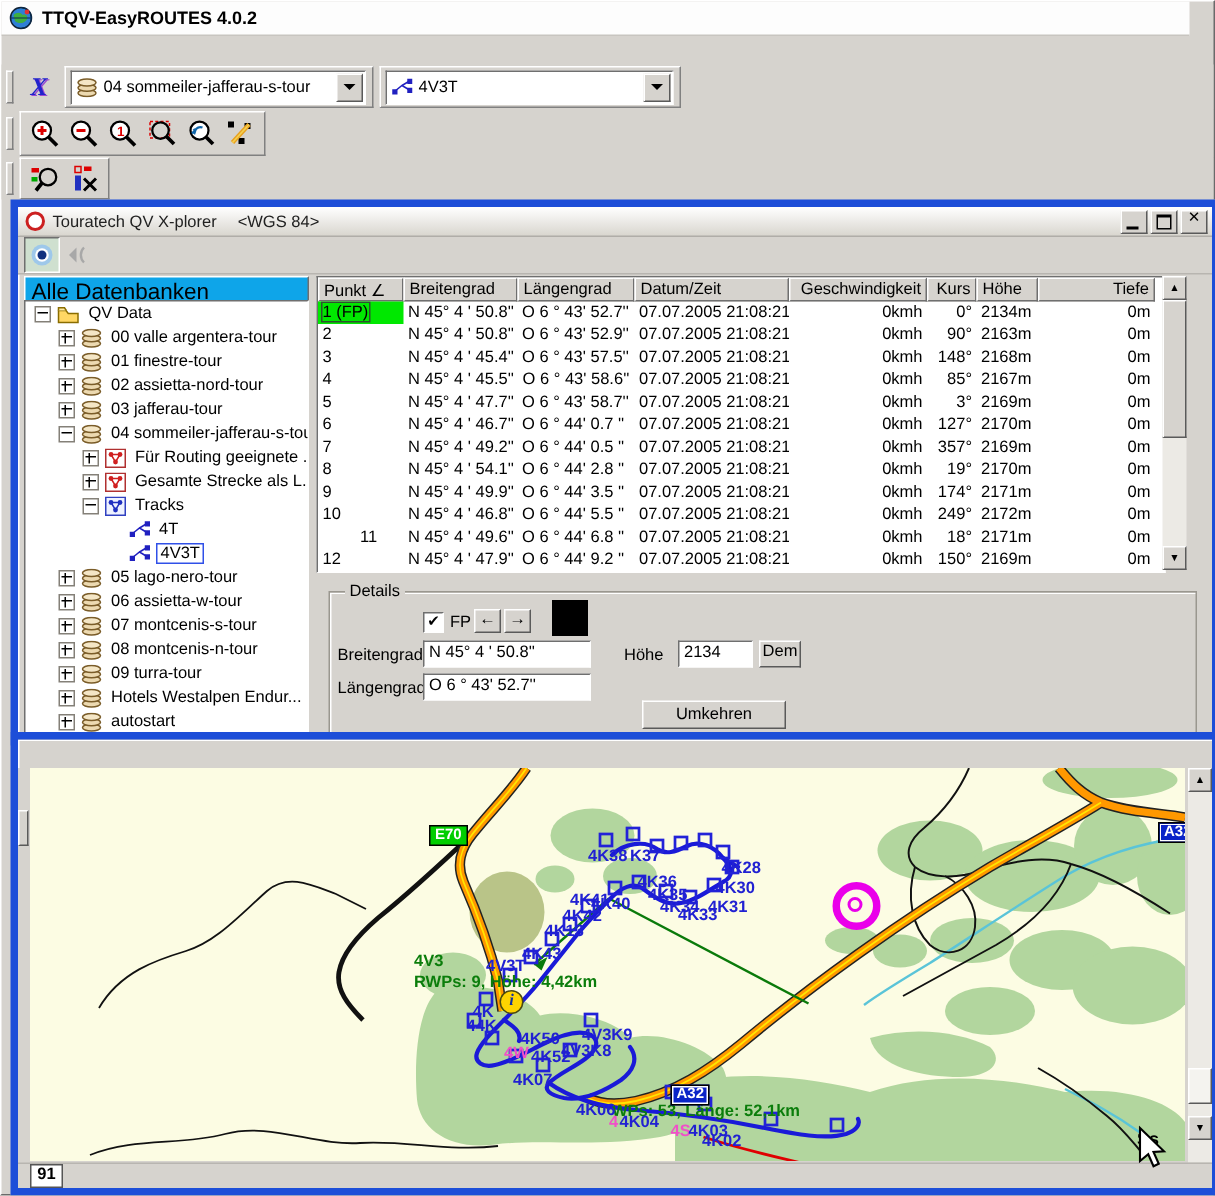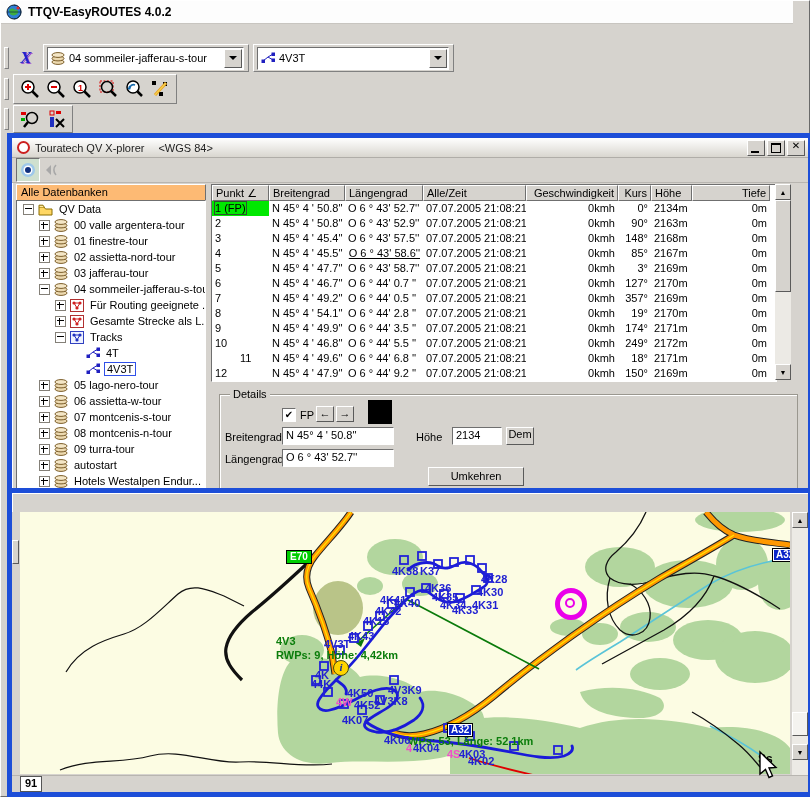--- a/index.html
+++ b/index.html
@@ -36,22 +36,22 @@
   .wtitle .t{font-size:11px;color:#222;}
   .wtitle .d{margin-left:14px;color:#222;}
   .wbtns{margin-left:auto;display:flex;gap:2px;}
   .wbtn{width:16px;height:14px;background:#d6d3ce;border:1px solid;border-color:#fff #5a5a5a #5a5a5a #fff;
         position:relative;}
   .wbtn.min::after{content:"";position:absolute;left:3px;right:5px;bottom:2px;height:2px;background:#000;}
   .wbtn.max::after{content:"";position:absolute;left:3px;top:2px;width:8px;height:7px;border:1px solid #000;border-top-width:2px;}
   .wbtn.cls::after{content:"✕";position:absolute;left:0;right:0;top:-1px;text-align:center;font-size:10px;font-weight:bold;}
   
   .xtools{height:24px;display:flex;align-items:center;padding-left:4px;background:#d6d3ce;border-bottom:1px solid #b8b5b0;}
-  .panel-header{height:16px;background:#fdba74;border:1px solid;border-color:#fff #6f6f6f #6f6f6f #fff;
-                padding:1px 4px;font-size:11px;}
+  .panel-header{height:16px;background:#0ea5e9;border:1px solid;border-color:#fff #6f6f6f #6f6f6f #fff;
+                padding:1px 4px;font-size:15px;}
   .leftpanel{position:absolute;left:4px;top:2px;width:190px;bottom:2px;}
   .treebox{position:absolute;left:0;top:16px;right:0;bottom:0;background:#fff;border:1px solid;
            border-color:#6f6f6f #ffffff #ffffff #6f6f6f;overflow:hidden;}
   .tree-row{height:16px;display:flex;align-items:center;white-space:nowrap;}
   .exp{width:9px;height:9px;background:#fff;border:1px solid #848078;position:relative;flex:0 0 auto;margin-right:4px;}
   .exp::before{content:"";position:absolute;left:1px;right:1px;top:3px;height:1px;background:#000;}
   .exp.plus::after{content:"";position:absolute;top:1px;bottom:1px;left:3px;width:1px;background:#000;}
   .exp.none{visibility:hidden;}
   .tree-row .ico{margin-right:4px;flex:0 0 auto;display:flex;}
   .tree-row .lbl{padding:0 2px;}
@@ -455,42 +455,42 @@
             </div>
             <div class="tree-row" style="padding-left: 22px;">
               <span class="exp plus"></span>
               <span class="ico">
                 <svg width="14" height="13">
                   <ellipse cx="7" cy="10" rx="6" ry="2.4" fill="#ecd9b0" stroke="#7a5c28"></ellipse>
                   <ellipse cx="7" cy="6.5" rx="6" ry="2.4" fill="#ecd9b0" stroke="#7a5c28"></ellipse>
                   <ellipse cx="7" cy="3" rx="6" ry="2.4" fill="#f4e6c6" stroke="#7a5c28"></ellipse>
                 </svg>
               </span>
+              <span class="lbl">Hotels Westalpen Endur...</span>
+            </div>
+            <div class="tree-row" style="padding-left: 22px;">
+              <span class="exp plus"></span>
+              <span class="ico">
+                <svg width="14" height="13">
+                  <ellipse cx="7" cy="10" rx="6" ry="2.4" fill="#ecd9b0" stroke="#7a5c28"></ellipse>
+                  <ellipse cx="7" cy="6.5" rx="6" ry="2.4" fill="#ecd9b0" stroke="#7a5c28"></ellipse>
+                  <ellipse cx="7" cy="3" rx="6" ry="2.4" fill="#f4e6c6" stroke="#7a5c28"></ellipse>
+                </svg>
+              </span>
               <span class="lbl">autostart</span>
-            </div>
-            <div class="tree-row" style="padding-left: 22px;">
-              <span class="exp plus"></span>
-              <span class="ico">
-                <svg width="14" height="13">
-                  <ellipse cx="7" cy="10" rx="6" ry="2.4" fill="#ecd9b0" stroke="#7a5c28"></ellipse>
-                  <ellipse cx="7" cy="6.5" rx="6" ry="2.4" fill="#ecd9b0" stroke="#7a5c28"></ellipse>
-                  <ellipse cx="7" cy="3" rx="6" ry="2.4" fill="#f4e6c6" stroke="#7a5c28"></ellipse>
-                </svg>
-              </span>
-              <span class="lbl">Hotels Westalpen Endur...</span>
             </div>
           </div>
       </div>
       <div class="rightpanel">
         <div class="grid" id="grid">
             <div class="gh">
               <div class="hc" style="width: 57px; text-align: left;">Punkt<span> ∠</span></div>
               <div class="hc" style="width: 76px; text-align: left;">Breitengrad</div>
               <div class="hc" style="width: 78px; text-align: left;">Längengrad</div>
-              <div class="hc" style="width: 103px; text-align: left;">Alle/Zeit</div>
+              <div class="hc" style="width: 103px; text-align: left;">Datum/Zeit</div>
               <div class="hc" style="width: 92px; text-align: right;">Geschwindigkeit</div>
               <div class="hc" style="width: 33px; text-align: right;">Kurs</div>
               <div class="hc" style="width: 41px; text-align: left;">Höhe</div>
               <div class="hc" style="width: 78px; text-align: right;">Tiefe</div>
             </div>
             <div class="gr sel">
               <div class="c c0" style="width: 57px; text-align: left;"><span>1 (FP)</span></div>
               <div class="c c1" style="width: 76px; text-align: left;"><span>N 45° 4 ' 50.8''</span></div>
               <div class="c c2" style="width: 78px; text-align: left;"><span>O 6  ° 43' 52.7''</span></div>
               <div class="c c3" style="width: 103px; text-align: left;"><span>07.07.2005 21:08:21</span></div>
@@ -515,21 +515,21 @@
               <div class="c c2" style="width: 78px; text-align: left;"><span>O 6  ° 43' 57.5''</span></div>
               <div class="c c3" style="width: 103px; text-align: left;"><span>07.07.2005 21:08:21</span></div>
               <div class="c c4" style="width: 92px; text-align: right;"><span>0kmh</span></div>
               <div class="c c5" style="width: 33px; text-align: right;"><span>148°</span></div>
               <div class="c c6" style="width: 41px; text-align: left;"><span>2168m</span></div>
               <div class="c c7" style="width: 78px; text-align: right;"><span>0m</span></div>
             </div>
             <div class="gr">
               <div class="c c0" style="width: 57px; text-align: left;"><span>4</span></div>
               <div class="c c1" style="width: 76px; text-align: left;"><span>N 45° 4 ' 45.5''</span></div>
-              <div class="c c2" style="width: 78px; text-align: right; text-decoration: underline;"><span>O 6  ° 43' 58.6''</span></div>
+              <div class="c c2" style="width: 78px; text-align: center;"><span>O 6  ° 43' 58.6''</span></div>
               <div class="c c3" style="width: 103px; text-align: left;"><span>07.07.2005 21:08:21</span></div>
               <div class="c c4" style="width: 92px; text-align: right;"><span>0kmh</span></div>
               <div class="c c5" style="width: 33px; text-align: right;"><span>85°</span></div>
               <div class="c c6" style="width: 41px; text-align: left;"><span>2167m</span></div>
               <div class="c c7" style="width: 78px; text-align: right;"><span>0m</span></div>
             </div>
             <div class="gr">
               <div class="c c0" style="width: 57px; text-align: left;"><span>5</span></div>
               <div class="c c1" style="width: 76px; text-align: left;"><span>N 45° 4 ' 47.7''</span></div>
               <div class="c c2" style="width: 78px; text-align: left;"><span>O 6  ° 43' 58.7''</span></div>

